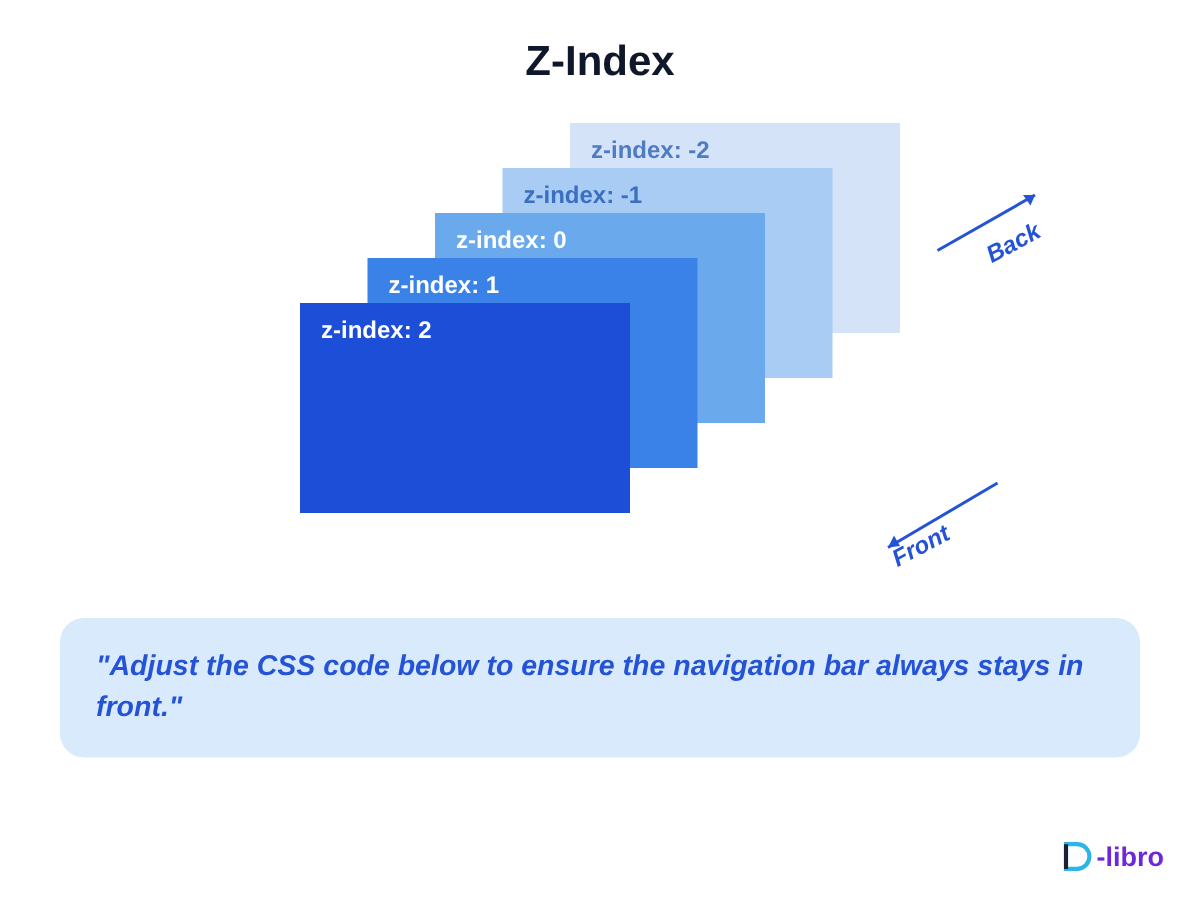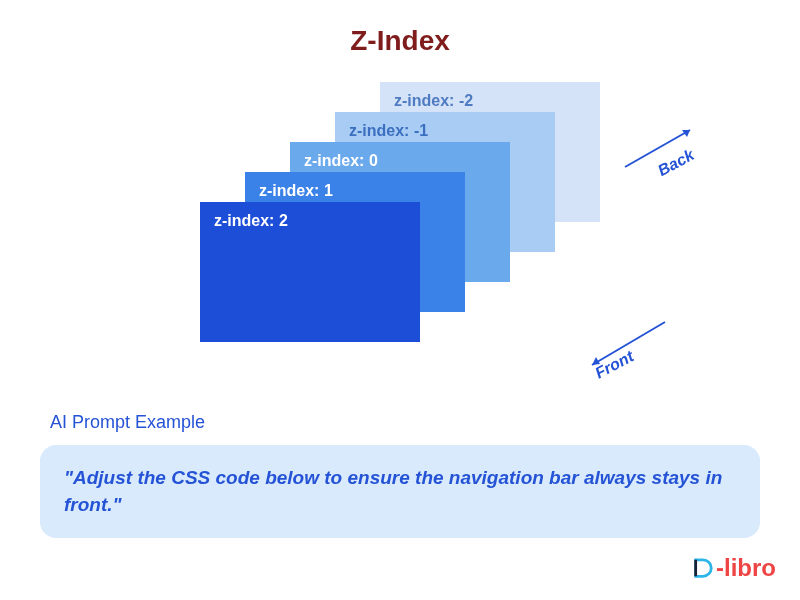--- a/index.html
+++ b/index.html
@@ -10,21 +10,21 @@
     body {
       width: 800px;
       height: 600px;
       background: #ffffff;
       font-family: -apple-system, BlinkMacSystemFont, 'Segoe UI', Arial, sans-serif;
       position: relative;
       overflow: hidden;
     }
     .title {
       text-align: center;
-      color: #7f1d1d;
+      color: #0f172a;
       font-size: 28px;
       font-weight: 700;
       margin-top: 25px;
     }
     .diagram {
       position: relative;
       width: 500px;
       height: 280px;
       margin: 25px auto 0;
     }
@@ -120,23 +120,23 @@
       right: 24px;
       display: flex;
       align-items: center;
       gap: 2px;
     }
     .logo-icon {
       width: 22px;
       height: 22px;
     }
     .logo-text {
-      color: #ef4444;
+      color: #6d28d9;
       font-weight: 700;
-      font-size: 24px;
+      font-size: 18px;
     }
   </style>
 </head>
 <body>
 
 <h1 class="title">Z-Index</h1>
 
 <div class="diagram">
   <div class="layer layer-neg2">z-index: -2</div>
   <div class="layer layer-neg1">z-index: -1</div>
@@ -151,21 +151,20 @@
   <span class="arrow-label back-label">Back</span>
 
   <svg class="arrow-front" width="90" height="55" viewBox="0 0 90 55">
     <line x1="85" y1="5" x2="12" y2="48" stroke="#2553d6" stroke-width="2"></line>
     <polygon points="12,48 20,47 16,40" fill="#2553d6"></polygon>
   </svg>
   <span class="arrow-label front-label">Front</span>
 </div>
 
 <div class="prompt-section">
-  <div class="prompt-heading">AI Prompt Example</div>
   <div class="prompt-box">
     <div class="prompt-text">"Adjust the CSS code below to ensure the navigation bar always stays in front."</div>
   </div>
 </div>
 
 <div class="logo">
   <svg class="logo-icon" viewBox="0 0 24 24">
     <path d="M4 3 L4 21 L12 21 C17 21 21 17 21 12 C21 7 17 3 12 3 Z" fill="none" stroke="#2bb5e8" stroke-width="3"></path>
     <path d="M4 3 L4 21" stroke="#1a1f36" stroke-width="3"></path>
   </svg>

